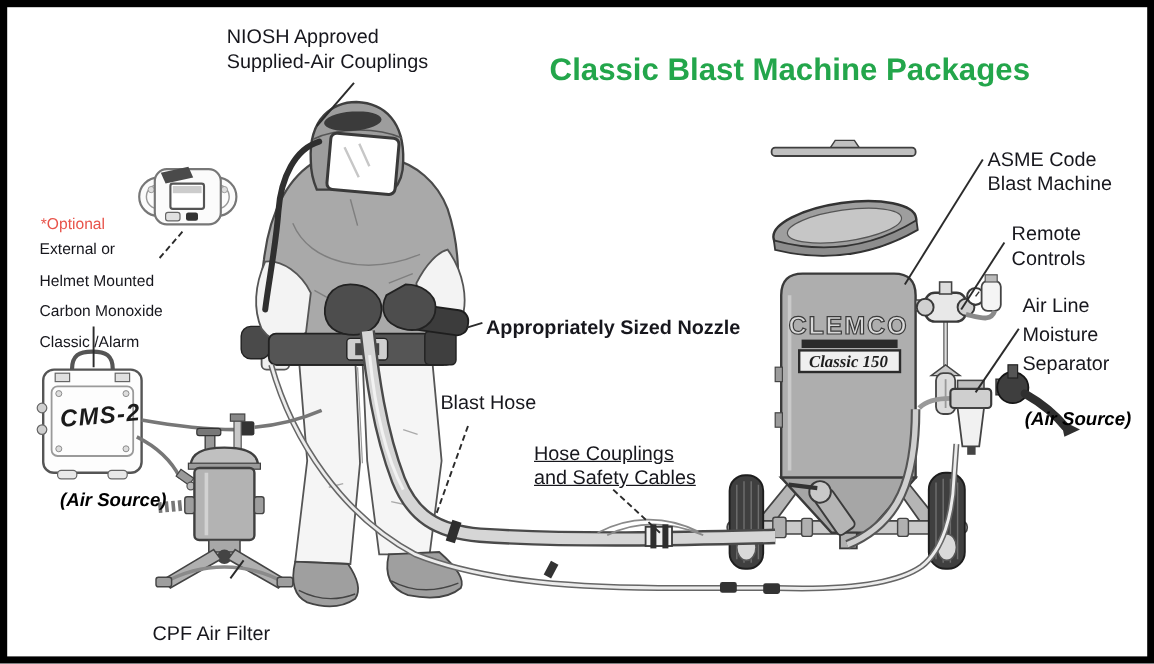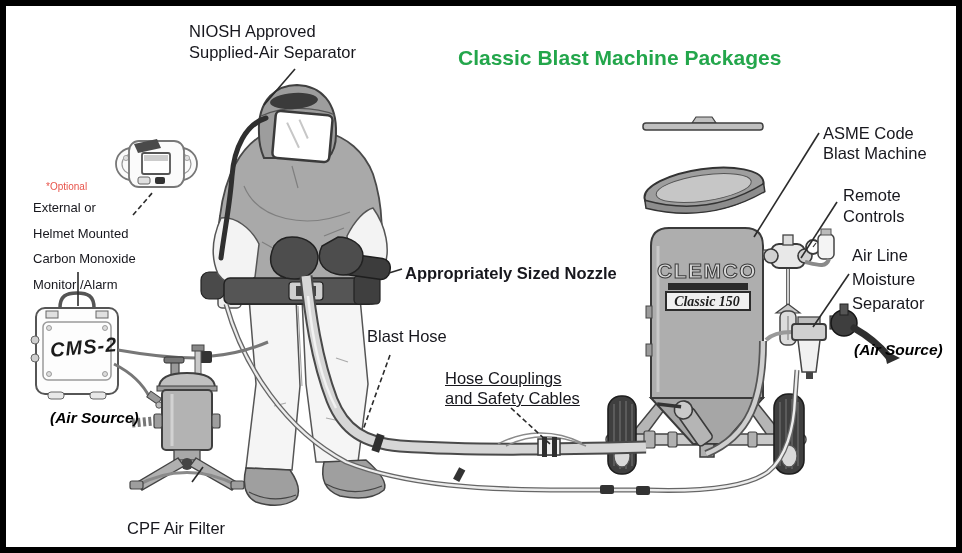--- a/index.html
+++ b/index.html
@@ -16,22 +16,22 @@
   .lbl{
     position:absolute;
     color:#17171d;
     font-size:16.5px;
     line-height:20px;
     white-space:nowrap;
     z-index:5;
   }
   .lbl div{white-space:nowrap;}
   #lbl-respirator{left:183px;top:15px;line-height:21px;}
-  #lbl-title{left:452px;top:42px;font-size:21px;font-weight:bold;color:#23A64B;}
-  #lbl-optional{left:40px;top:171px;font-size:10px;color:#E8544B;}
+  #lbl-title{left:452px;top:42px;font-size:26px;font-weight:bold;color:#23A64B;}
+  #lbl-optional{left:28px;top:171px;font-size:13px;color:#E8544B;}
   #lbl-monitor{left:27px;top:189px;line-height:25.5px;font-size:13px;}
   #lbl-cms2{left:44px;top:331px;font-size:20px;font-weight:bold;font-style:italic;letter-spacing:1px;transform:rotate(-5deg);color:#1b1b1b;}
   #lbl-airsource-left{left:44px;top:402px;font-size:15.5px;font-weight:bold;font-style:italic;color:#000;}
   #lbl-cpf{left:121px;top:512px;text-align:center;}
   #lbl-nozzle{left:399px;top:257px;font-weight:bold;}
   #lbl-blasthose{left:361px;top:320px;}
   #lbl-couplings{left:439px;top:362px;text-decoration:underline;}
   #lbl-asme{left:817px;top:117px;}
   #lbl-remote{left:837px;top:179px;line-height:21px;}
   #lbl-separator{left:846px;top:237px;line-height:24px;}
@@ -262,32 +262,32 @@
     <line x1="505" y1="402" x2="544" y2="438" stroke-dasharray="5,3"></line>
     <line x1="813" y1="127" x2="748" y2="231"></line>
     <line x1="831" y1="196" x2="795" y2="252"></line>
     <line x1="843" y1="268" x2="807" y2="321"></line>
     <line x1="197" y1="461" x2="186" y2="476"></line>
   </g>
 </svg>
 
   <div class="lbl" id="lbl-respirator">
     <div>NIOSH Approved</div>
-    <div>Supplied-Air Separator</div>
+    <div>Supplied-Air Couplings</div>
   </div>
 
   <div class="lbl" id="lbl-title">Classic Blast Machine Packages</div>
 
   <div class="lbl" id="lbl-optional">*Optional</div>
 
   <div class="lbl" id="lbl-monitor">
     <div>External or</div>
     <div>Helmet Mounted</div>
     <div>Carbon Monoxide</div>
-    <div>Monitor /Alarm</div>
+    <div>Classic /Alarm</div>
   </div>
 
   <div class="lbl" id="lbl-cms2">CMS-2</div>
 
   <div class="lbl" id="lbl-airsource-left">(Air Source)</div>
 
   <div class="lbl" id="lbl-cpf">CPF Air Filter</div>
 
   <div class="lbl" id="lbl-nozzle">Appropriately Sized Nozzle</div>
 

